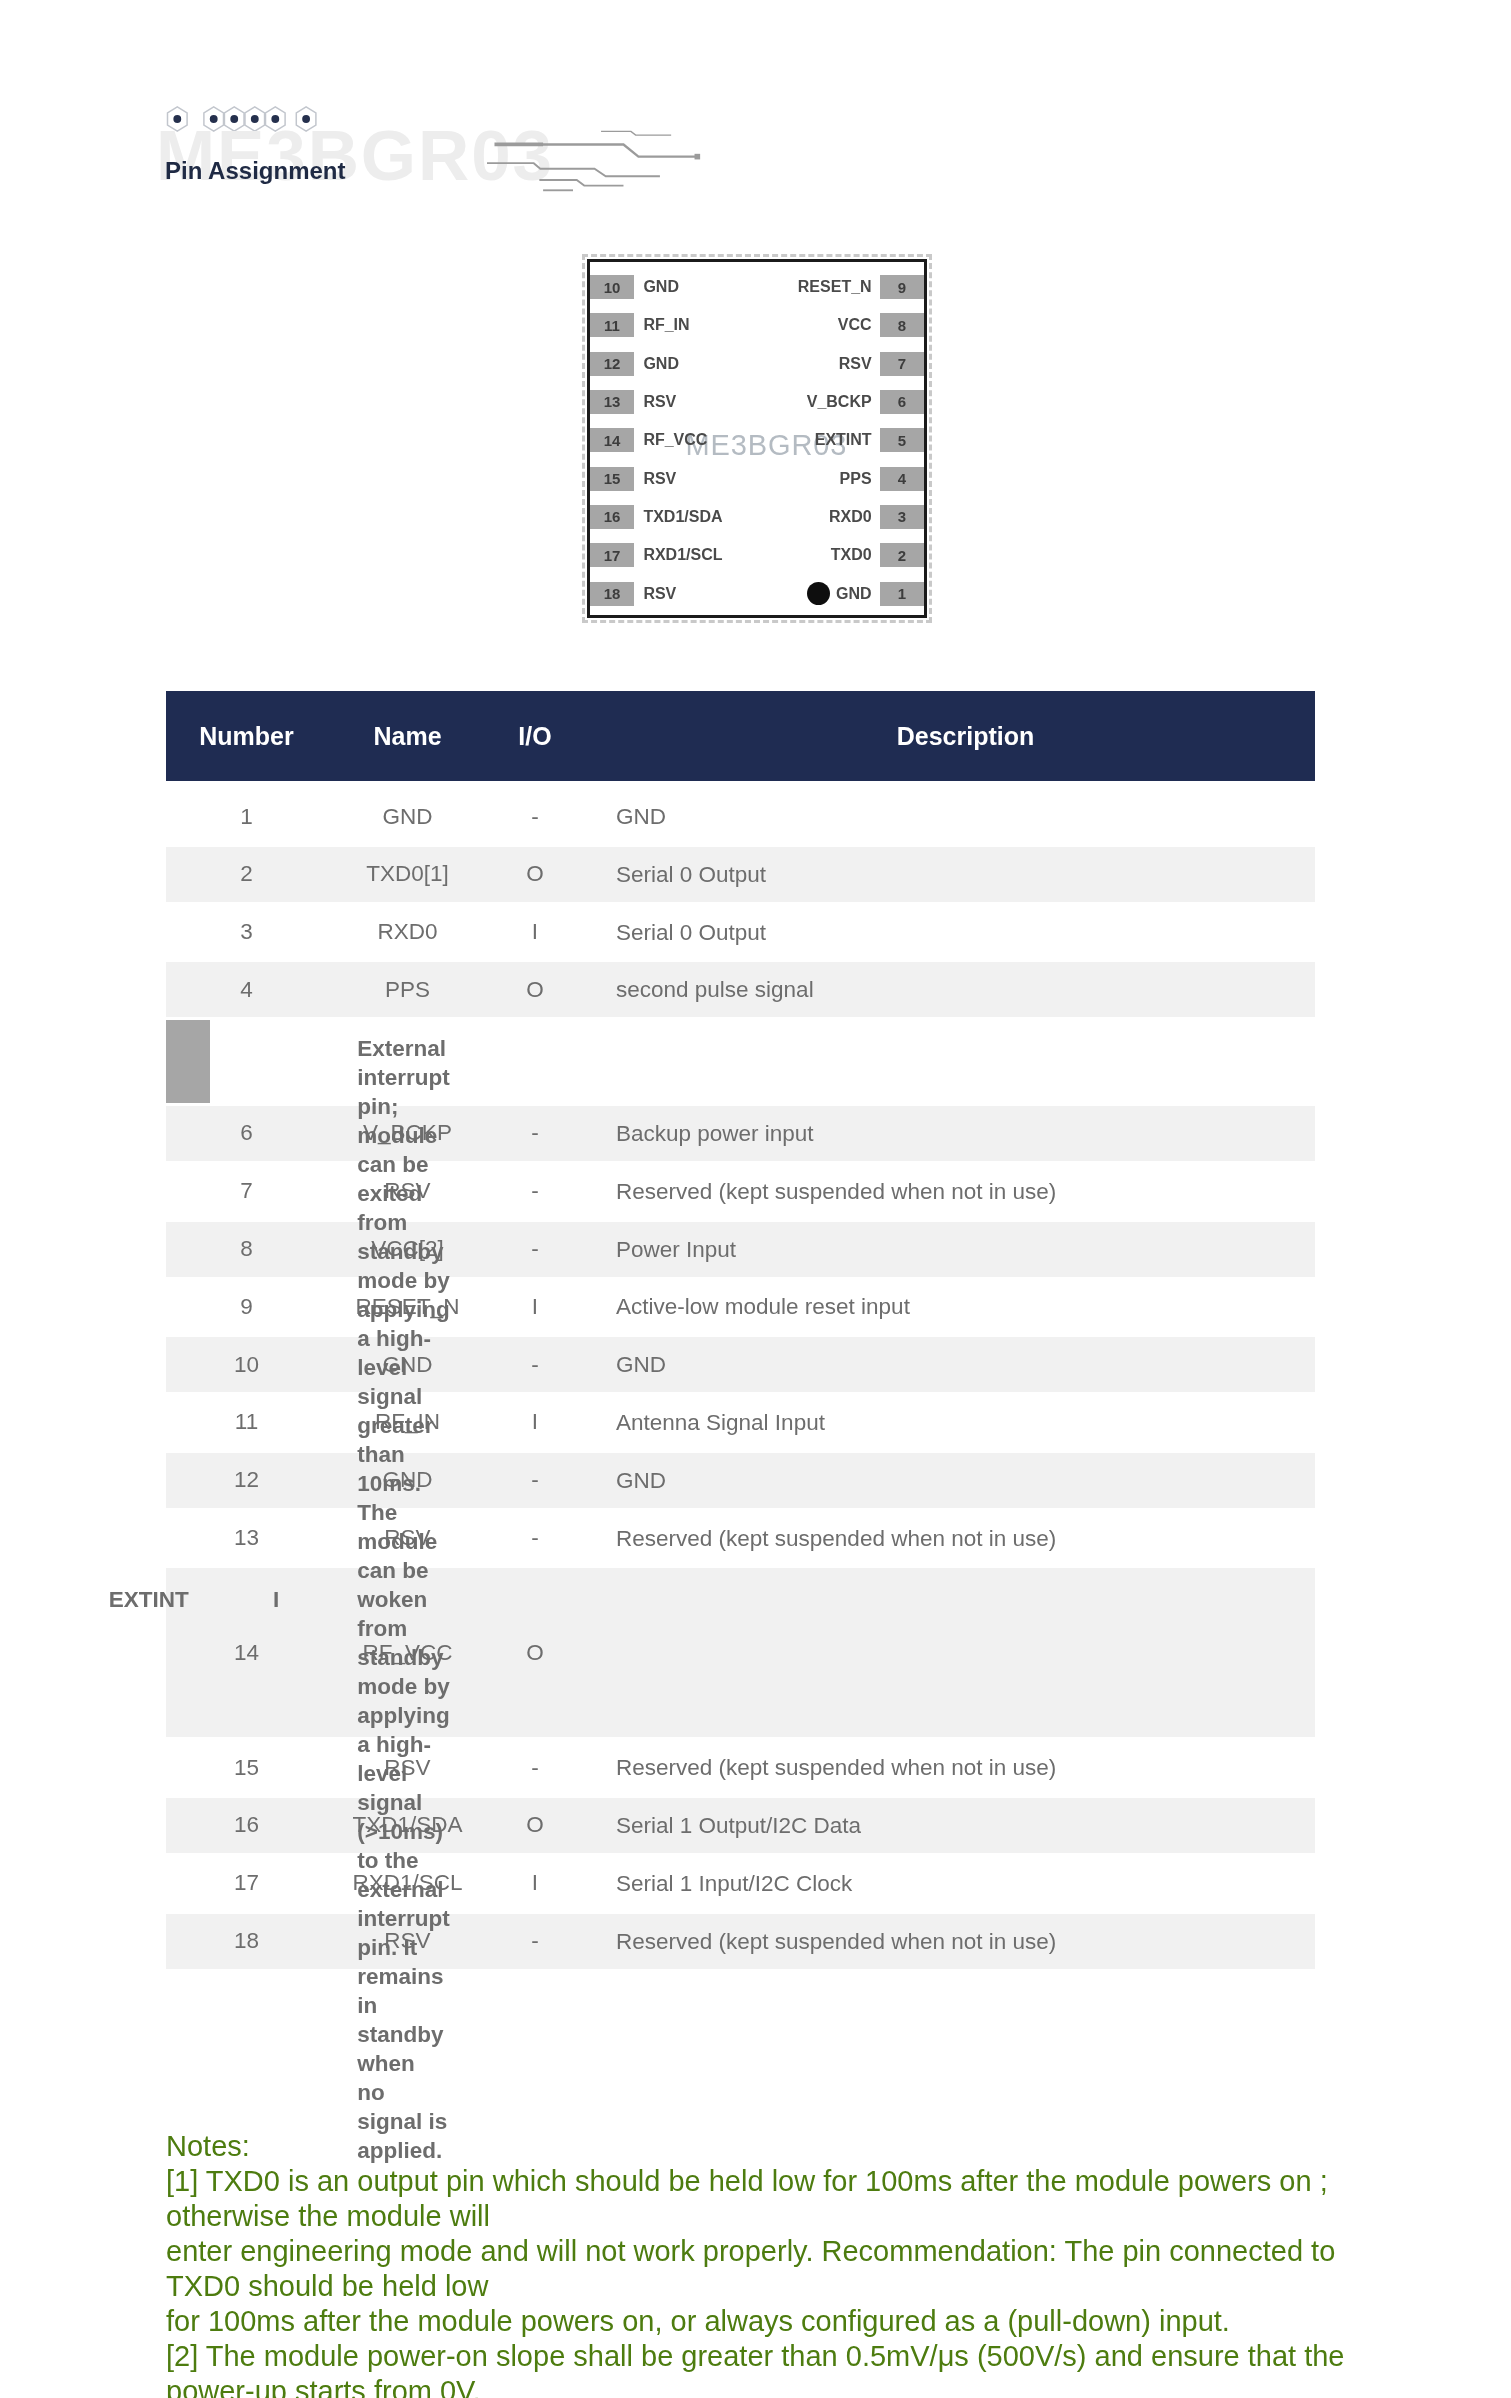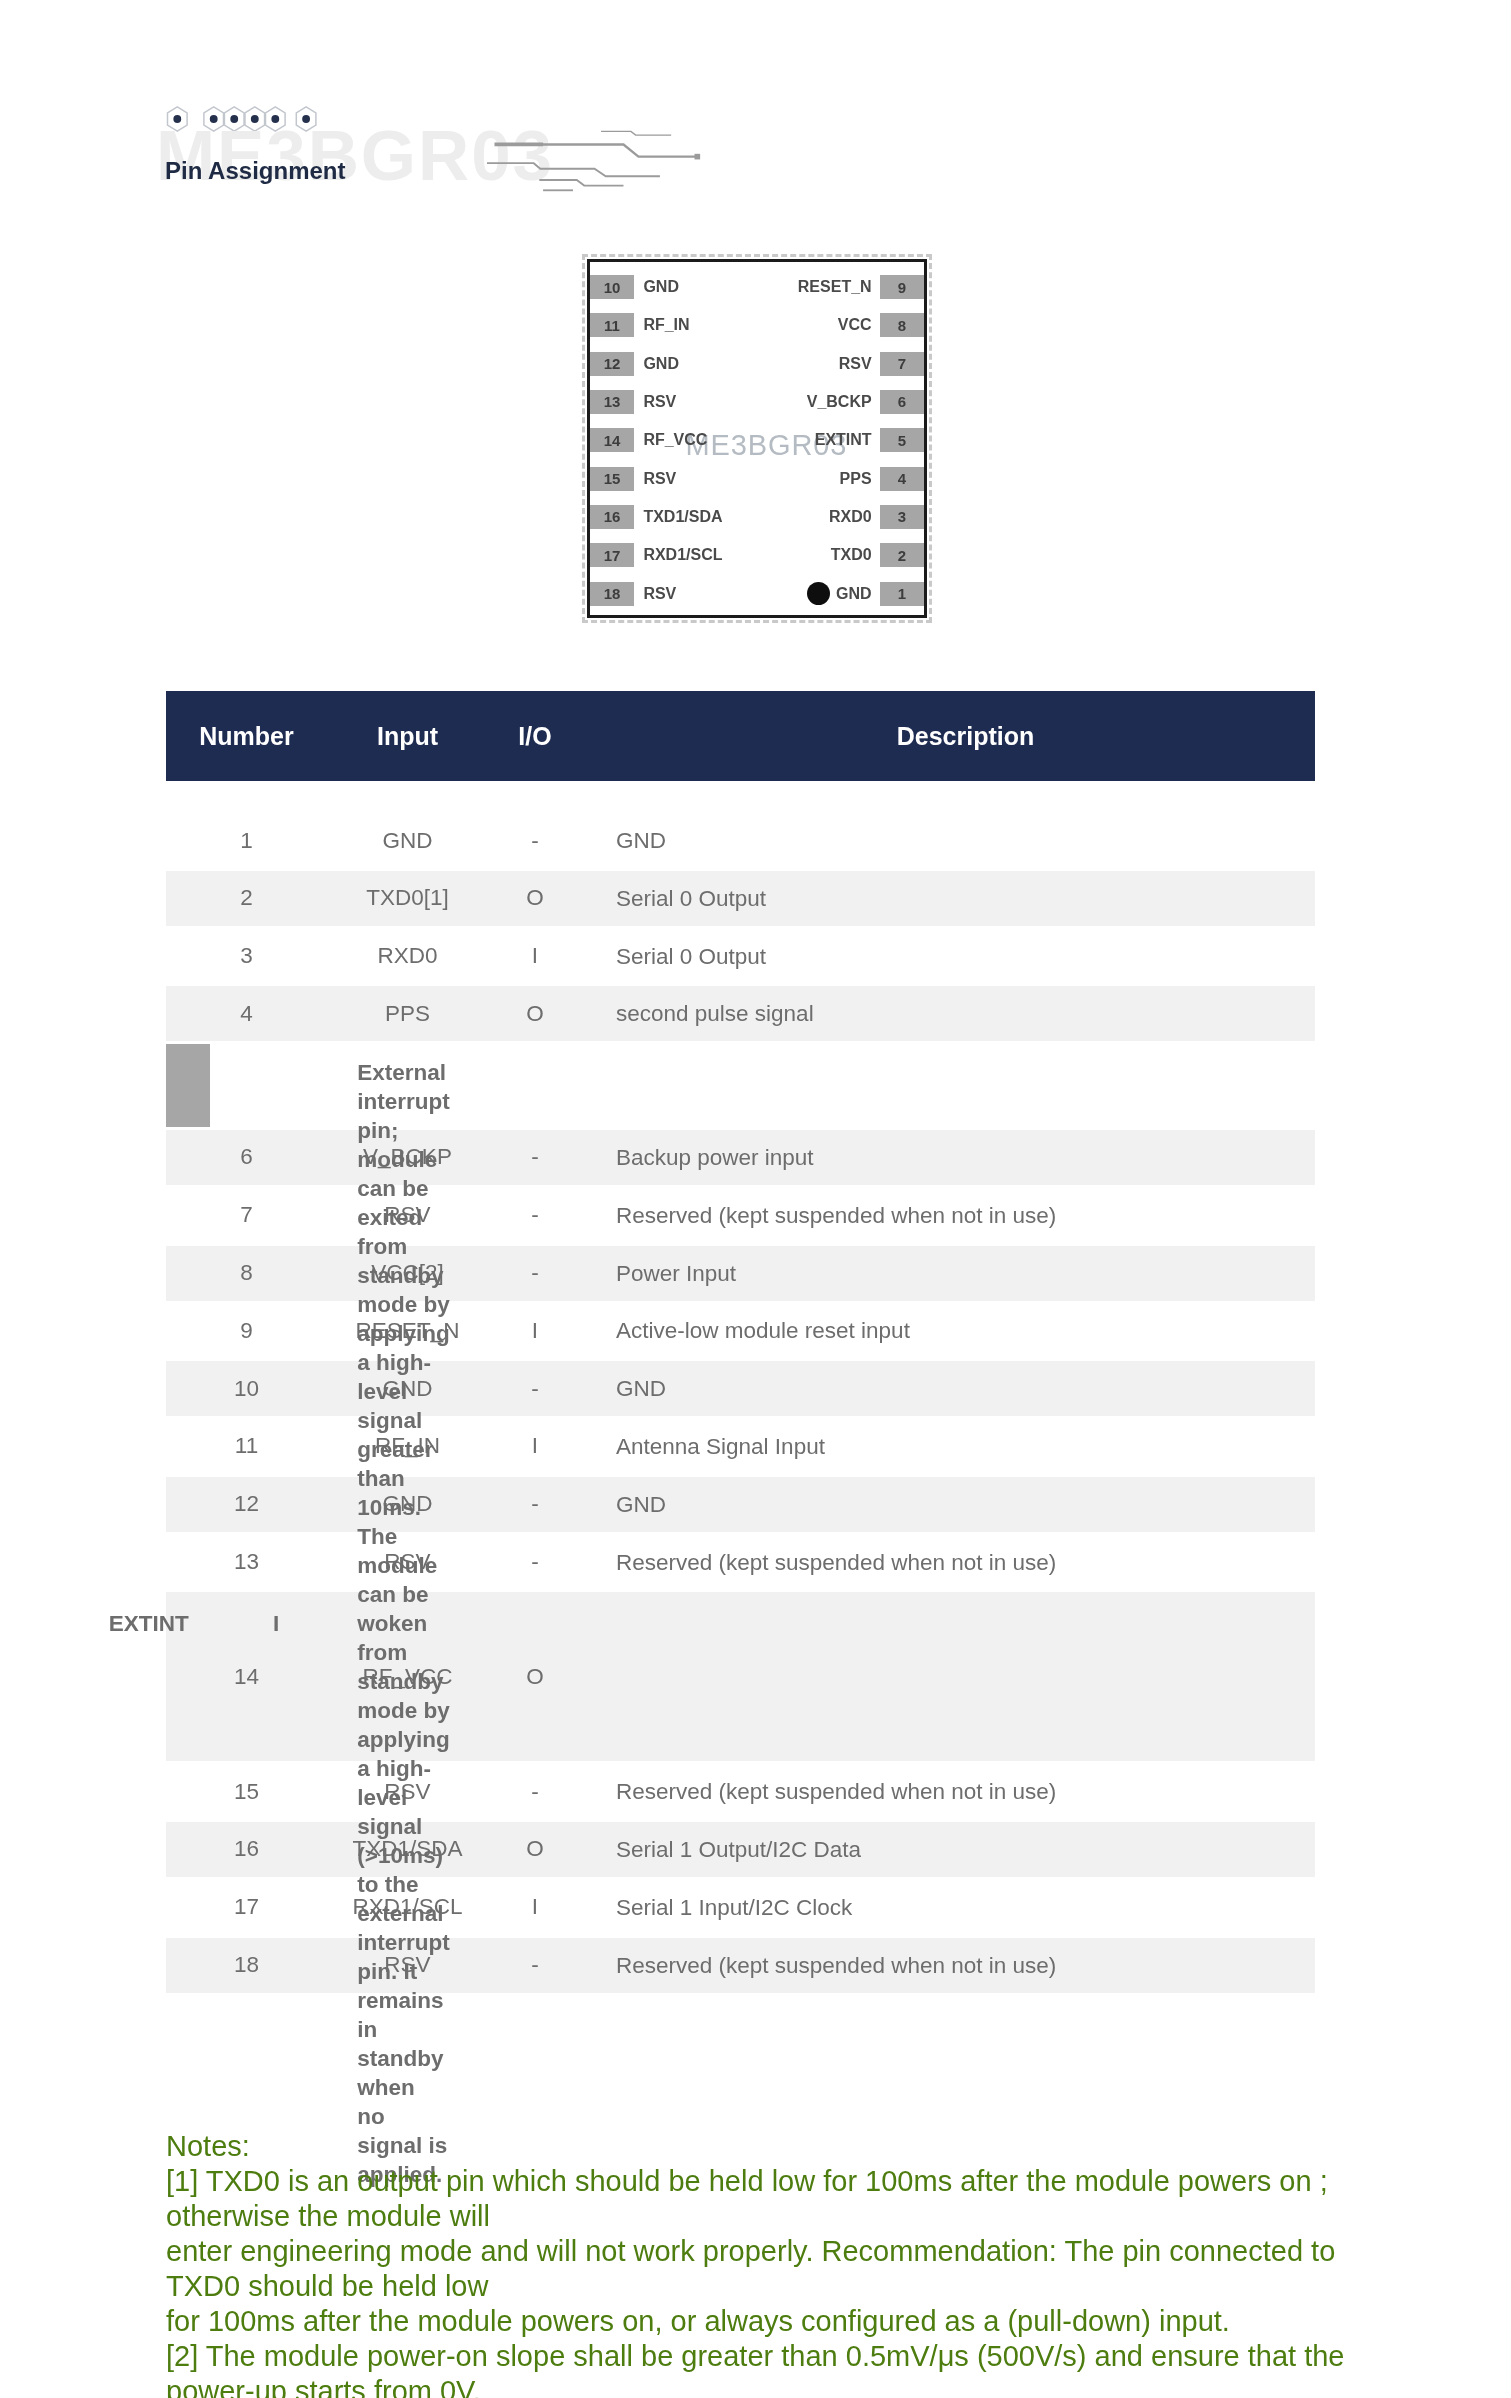--- a/index.html
+++ b/index.html
@@ -27,21 +27,21 @@
   .pin-label{font-size:16px;font-weight:700;color:#4a4a4a;white-space:nowrap;}
   .pin-row.l .pin-label{margin-left:9.4px;}
   .pin-row.r .pin-label{margin-right:8.4px;}
   .chip-name{position:absolute;left:calc(50% + 9.4px);top:167px;transform:translateX(-50%);
              font-size:29px;color:#b4bbc2;letter-spacing:0.9px;white-space:nowrap;}
   .dot{width:23.4px;height:23.4px;border-radius:50%;background:#0e0e0e;margin-right:5.6px;}
 
   
   .pin-table{position:absolute;left:166px;top:691px;width:1149px;z-index:2;}
   .thead{background:#1f2c52;color:#ffffff;height:90px;display:grid;
-         grid-template-columns:161px 161px 94px 1fr;align-items:center;margin-bottom:32px;}
+         grid-template-columns:161px 161px 94px 1fr;align-items:center;margin-bottom:8px;}
   .thead .h{font-size:25px;font-weight:700;text-align:center;}
   .thead .h.desc{text-align:center;padding-left:34px;}
   .trow{display:grid;grid-template-columns:161px 161px 94px 1fr;align-items:center;
         min-height:55px;margin-bottom:2.8px;color:#6d6d6d;font-size:22.5px;}
   .trow.alt{background:#f1f1f1;}
   .trow .c{text-align:center;}
   .trow .c.desc{text-align:left;padding-left:34px;padding-right:19px;
                 white-space:pre-line;line-height:29px;}
   .trow.pad{padding:14px 0;}
   .trow.xpad{padding:57px 0;}
@@ -165,21 +165,21 @@
           <div class="dot"></div>
           <div class="pin-label">GND</div>
           <div class="pad">1</div>
         </div>
       </div>
   </div>
 
   <div class="pin-table">
     <div class="thead">
       <div class="h">Number</div>
-      <div class="h">Input</div>
+      <div class="h">Name</div>
       <div class="h">I/O</div>
       <div class="h desc">Description</div>
     </div>
     <div id="tbody">
         <div class="trow">
           <div class="c">1</div>
           <div class="c">GND</div>
           <div class="c">-</div>
           <div class="c desc">GND</div>
         </div>

